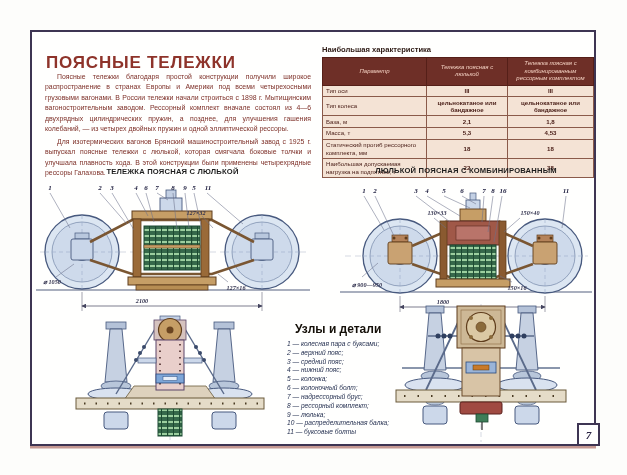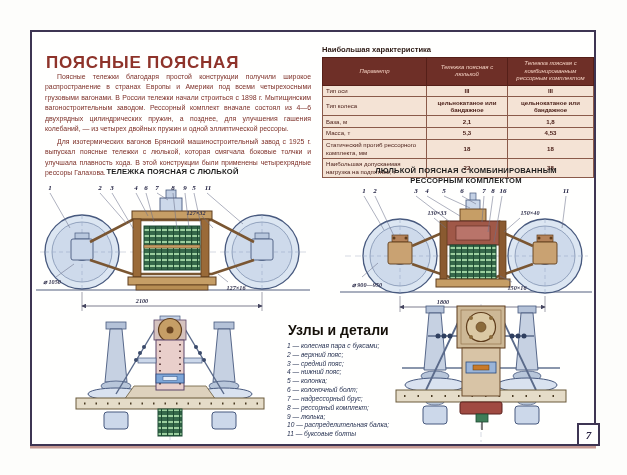--- a/index.html
+++ b/index.html
@@ -11,21 +11,21 @@
   .spec-title{position:absolute;left:322px;top:45px;font-size:7.6px;font-weight:bold;color:#2e1b15;}
   table.spec{position:absolute;left:322px;top:57px;width:271px;border-collapse:collapse;table-layout:fixed;}
   table.spec th{background:#6e2f27;color:#f2cfc0;font-style:italic;font-weight:normal;font-size:6px;padding:2px 2px;border:1px solid #551f18;text-align:center;line-height:1.25;}
   table.spec td{background:#f4e3d5;color:#4c211a;font-size:6.1px;padding:1.5px 3px;border:1px solid #8a5a4a;line-height:1.25;}
   td.param{text-align:left;}
   td.val{text-align:center;font-weight:bold;}
   .sec-title{position:absolute;font-size:7.6px;font-weight:bold;color:#1c1c1c;text-align:center;letter-spacing:.2px;}
   .callout{position:absolute;transform:translateX(-50%);font-family:"Liberation Serif",serif;font-style:italic;font-size:7px;font-weight:bold;color:#202040;}
   .dim{position:absolute;transform:translateX(-50%);font-family:"Liberation Serif",serif;font-style:italic;font-size:6.2px;font-weight:bold;color:#32324e;white-space:nowrap;}
   .parts{position:absolute;left:287px;top:322px;width:116px;}
-  .parts-title{font-size:14px;font-weight:bold;color:#140f08;margin:0 1px 4px;}
+  .parts-title{font-size:12px;font-weight:bold;color:#140f08;margin:0 8px 4px;}
   .parts ul{list-style:none;margin:0;padding:0;}
   .parts li{font-style:italic;font-size:6.6px;line-height:1.34;color:#253050;padding-left:11px;text-indent:-11px;}
   .pagenum{position:absolute;left:577px;top:423px;width:19px;height:19px;background:#ffffff;border:2px solid #3e3553;display:flex;align-items:center;justify-content:center;font-family:"Liberation Serif",serif;font-size:11px;font-weight:bold;font-style:italic;color:#2b2545;}
   svg.art{position:absolute;left:30px;top:30px;width:566px;height:415px;}
 </style>
 </head>
 <body>
 
 <div class="page">
   <div class="frame"></div>
@@ -223,21 +223,21 @@
         <circle cx="461" cy="307" r="2" fill="#8a6a3a"></circle>
       <rect x="432" y="318" width="38" height="48" fill="#d8c4a6" stroke="#6a4a2a" stroke-width="1"></rect>
       <rect x="436" y="332" width="30" height="11" fill="#9ab4d8" stroke="#2a4a7e" stroke-width="0.8"></rect>
       <rect x="443" y="335" width="16" height="5" fill="#c87a2a" stroke="#5a3a10" stroke-width="0.5"></rect>
       <rect x="430" y="372" width="42" height="12" rx="2" fill="#a04a42" stroke="#5a201c" stroke-width="1"></rect>
       <rect x="446" y="384" width="12" height="8" fill="#3e7d58" stroke="#1d4a32" stroke-width="0.8"></rect>
       <line x1="452" y1="392" x2="452" y2="400" stroke="#2a2a2a" stroke-width="1.2"></line>
     </g>
   </svg>
 
-  <h1 class="main-title">ПОЯСНЫЕ ПОЯСНАЯ</h1>
+  <h1 class="main-title">ПОЯСНЫЕ ТЕЛЕЖКИ</h1>
 
   <div class="intro">
     <p>Поясные тележки благодаря простой конструкции получили широкое распространение в странах Европы и Америки под всеми четырехосными грузовыми вагонами. В России тележки начали строиться с 1898 г. Мытищинским вагоностроительным заводом. Рессорный комплект вначале состоял из 4—6 двухрядных цилиндрических пружин, а позднее, для улучшения гашения колебаний, — из четырех двойных пружин и одной эллиптической рессоры.</p>
     <p>Для изотермических вагонов Брянский машиностроительный завод с 1925 г. выпускал поясные тележки с люлькой, которая смягчала боковые толчки и улучшала плавность хода. В этой конструкции были применены четырехрядные рессоры Галахова.</p>
   </div>
 
   <div class="spec-title">Наибольшая характеристика</div>
   <table class="spec">
     <colgroup>
         <col style="width:104px">
@@ -280,21 +280,20 @@
       <tr>
         <td class="param">Наибольшая допускаемая нагрузка на подпятник, т</td>
         <td class="val">22</td>
         <td class="val">38</td>
       </tr>
     </tbody>
   </table>
 
   <div class="sec-title" style="left:55px;top:167px;width:235px;">ТЕЛЕЖКА ПОЯСНАЯ С ЛЮЛЬКОЙ</div>
   <div class="sec-title" style="left:350px;top:166px;width:232px;">ЛЮЛЬКОЙ ПОЯСНАЯ С КОМБИНИРОВАННЫМ</div>
-  <div class="sec-title" style="left:350px;top:176px;width:232px;">РЕССОРНЫМ КОМПЛЕКТОМ</div>
 
   <span class="callout" style="left:50px;top:184px;">1</span>
   <span class="callout" style="left:100px;top:184px;">2</span>
   <span class="callout" style="left:112px;top:184px;">3</span>
   <span class="callout" style="left:136px;top:184px;">4</span>
   <span class="callout" style="left:146px;top:184px;">6</span>
   <span class="callout" style="left:157px;top:184px;">7</span>
   <span class="callout" style="left:173px;top:184px;">8</span>
   <span class="callout" style="left:185px;top:184px;">9</span>
   <span class="callout" style="left:194px;top:184px;">5</span>

